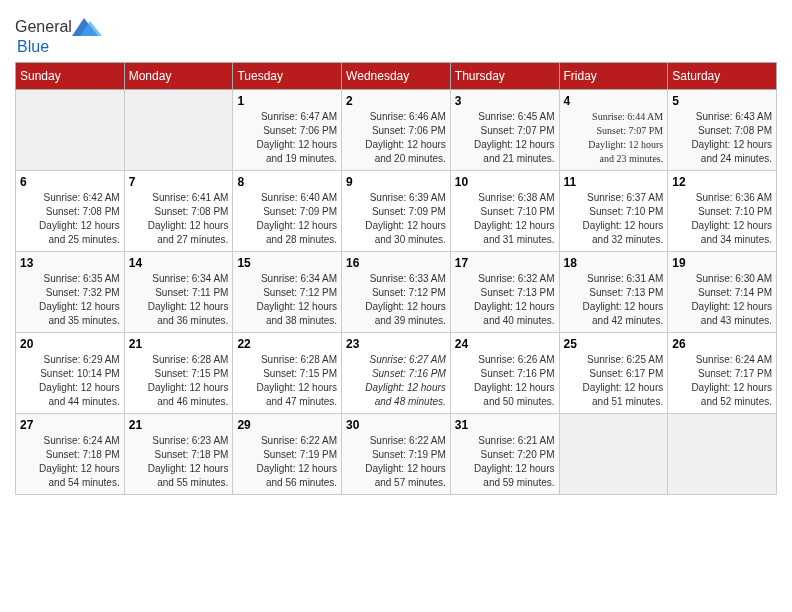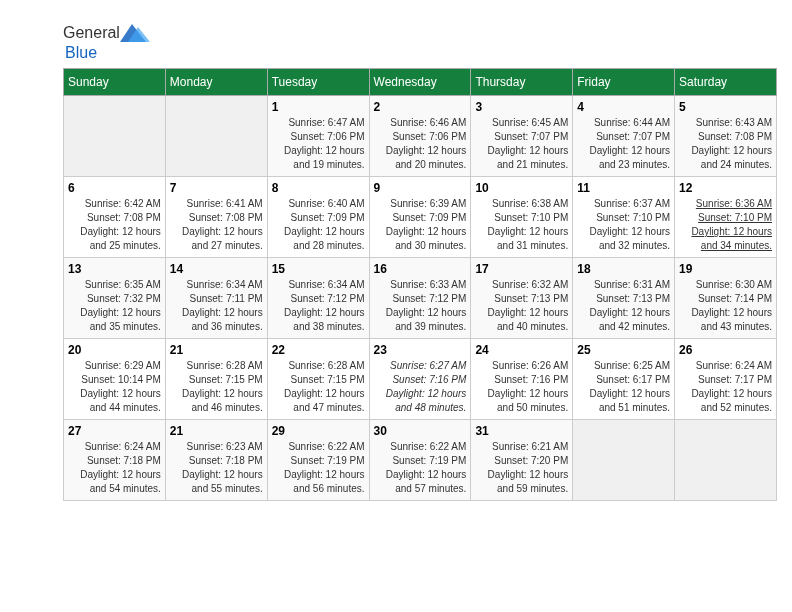--- a/index.html
+++ b/index.html
@@ -1,24 +1,24 @@
 <!DOCTYPE html>
 <html><head>
   <meta charset="utf-8">
   <style>
     * { box-sizing: border-box; margin: 0; padding: 0; }
     body { font-family: Arial, sans-serif; background: #fff; width: 792px; min-height: 612px; }
-    .container { padding: 22px 15px; margin-left: 48px; }
+    .container { padding: 16px 15px; }
     .header { display: flex; align-items: flex-start; justify-content: space-between; margin-bottom: 6px; }
     .logo { display: flex; align-items: center; }
     .title-section { text-align: right; }
     .month-title { font-size: 36px; color: #333; font-weight: normal; }
     .subtitle { font-size: 14px; color: #555; margin-top: 2px; }
     table { width: 100%; border-collapse: collapse; font-size: 11px; }
-    thead tr th { background-color: #15803d; color: #fff; padding: 6px 4px; text-align: left; font-size: 12px; font-weight: normal; border: 1px solid #aaa; }
+    thead tr th { background-color: #b91c1c; color: #fff; padding: 6px 4px; text-align: left; font-size: 12px; font-weight: normal; border: 1px solid #aaa; }
     tbody tr td { border: 1px solid #ccc; padding: 4px 4px; vertical-align: top; width: 14.28%; min-height: 80px; background: #fff; }
     tbody tr:nth-child(odd) td { background: #f9f9f9; }
     .day-number { font-weight: bold; font-size: 12px; display: block; margin-bottom: 2px; }
     .day-info { font-size: 10px; color: #333; line-height: 1.4; text-align: right; }
     .empty { background: #f0f0f0 !important; }
   </style>
 </head>
 <body>
 
 <div class="container">
@@ -73,21 +73,21 @@
           </td>
           <td>
             <span class="day-number">3</span>
             <div class="day-info" style="white-space: pre-line;">Sunrise: 6:45 AM
 Sunset: 7:07 PM
 Daylight: 12 hours
 and 21 minutes.</div>
           </td>
           <td>
             <span class="day-number">4</span>
-            <div class="day-info" style="white-space: pre-line;">Sunrise: 6:44 AM
+            <div class="day-info" style="white-space: pre-line; font-family: Liberation Serif, serif;">Sunrise: 6:44 AM
 Sunset: 7:07 PM
 Daylight: 12 hours
 and 23 minutes.</div>
           </td>
           <td>
             <span class="day-number">5</span>
             <div class="day-info" style="white-space: pre-line;">Sunrise: 6:43 AM
 Sunset: 7:08 PM
 Daylight: 12 hours
 and 24 minutes.</div>
@@ -131,21 +131,21 @@
           </td>
           <td>
             <span class="day-number">11</span>
             <div class="day-info" style="white-space: pre-line;">Sunrise: 6:37 AM
 Sunset: 7:10 PM
 Daylight: 12 hours
 and 32 minutes.</div>
           </td>
           <td>
             <span class="day-number">12</span>
-            <div class="day-info" style="white-space: pre-line; text-decoration: underline;">Sunrise: 6:36 AM
+            <div class="day-info" style="white-space: pre-line;">Sunrise: 6:36 AM
 Sunset: 7:10 PM
 Daylight: 12 hours
 and 34 minutes.</div>
           </td>
         </tr>
         <tr>
           <td>
             <span class="day-number">13</span>
             <div class="day-info" style="white-space: pre-line;">Sunrise: 6:35 AM
 Sunset: 7:32 PM

